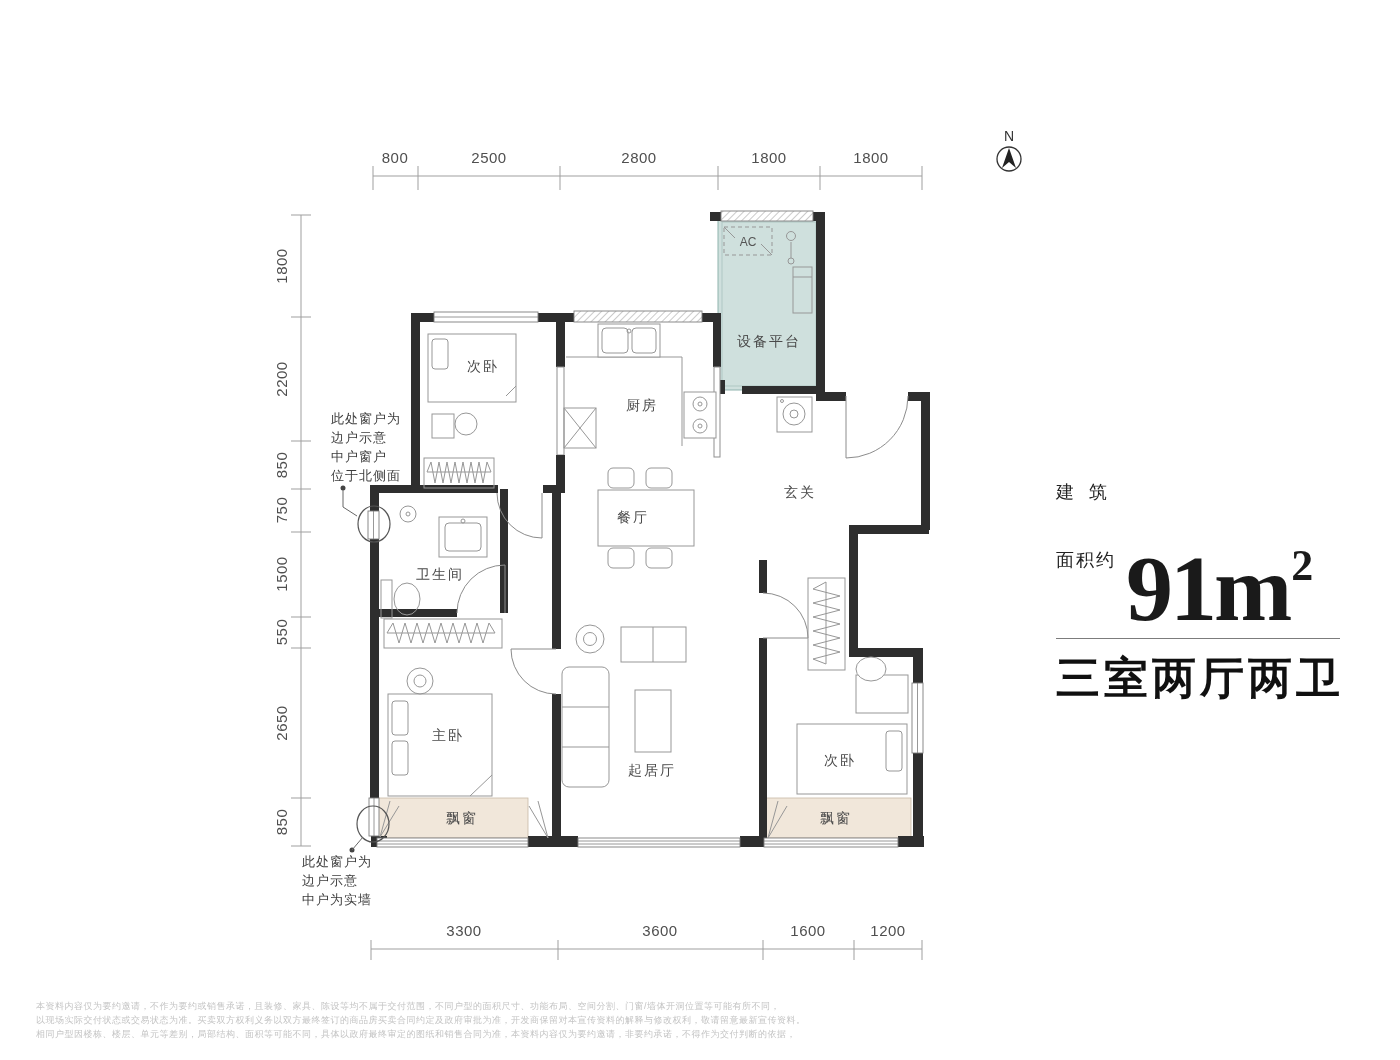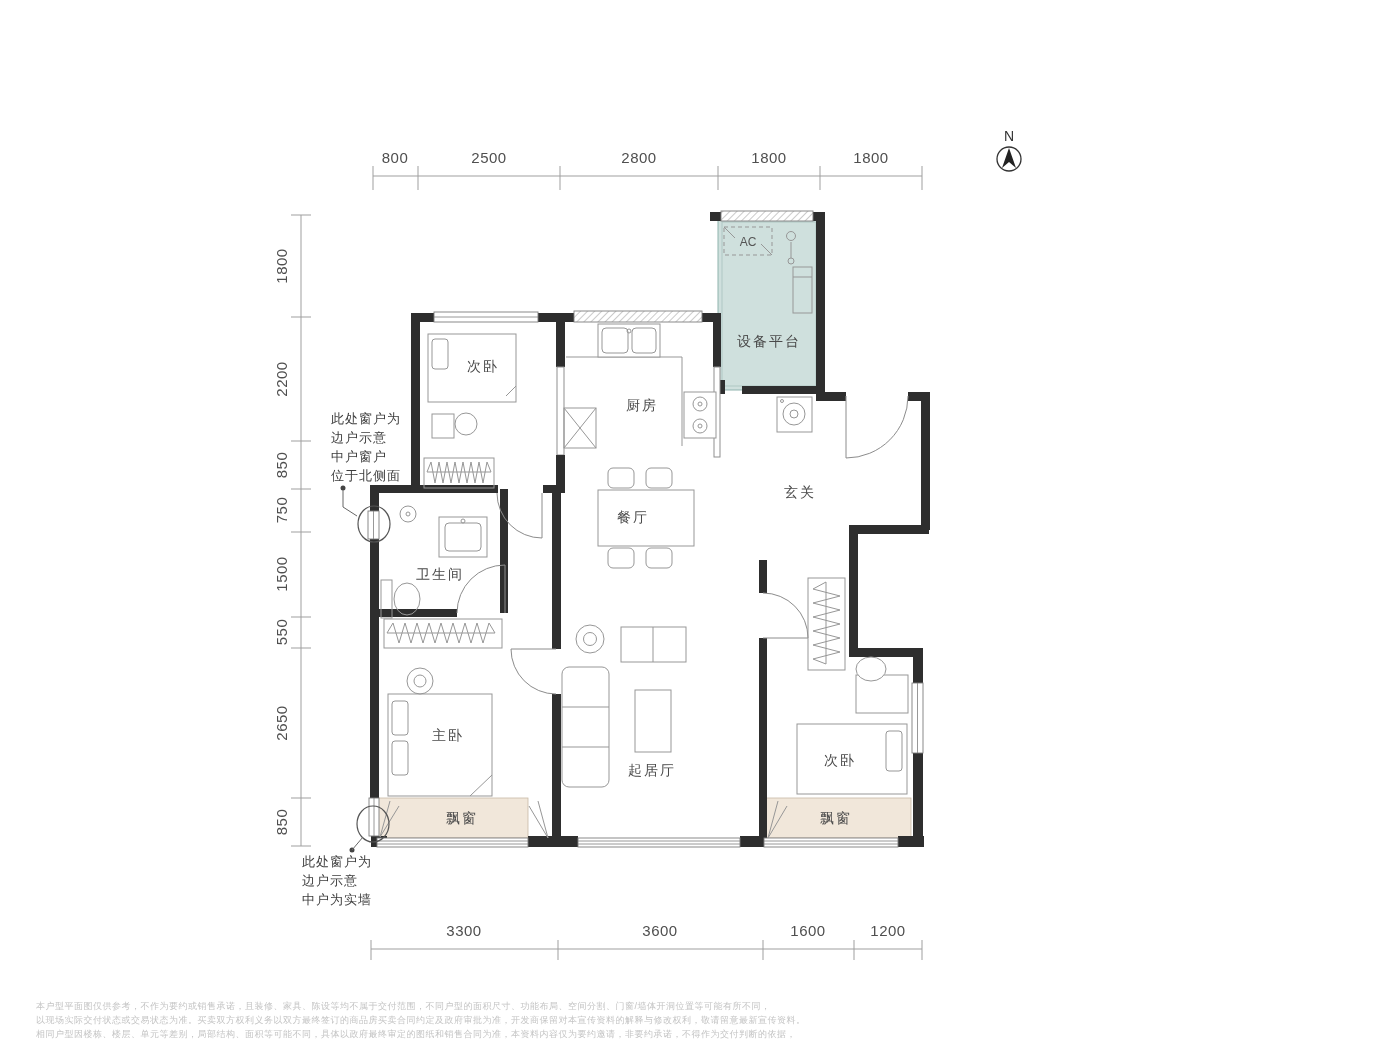--- a/index.html
+++ b/index.html
@@ -366,20 +366,31 @@
     <text class="anno" x="302" y="904">中户为实墙</text>
   </g>
 
   <g>
     <text x="1009" y="141" text-anchor="middle" font-size="14" fill="#333">N</text>
     <circle cx="1009" cy="159" r="12" fill="none" stroke="#333" stroke-width="1.3"></circle>
     <polygon points="1009,148 1002,168 1009,162 1016,168" fill="#222"></polygon>
   </g>
 </svg>
 
+<div class="area-panel">
+  <div class="area-row">
+    <div class="area-prefix">
+      <div>建  筑</div>
+      <div>面积约</div>
+    </div>
+    <div class="area-value"><span>91m</span><span class="area-sup">2</span></div>
+  </div>
+  <hr class="area-divider">
+  <div class="area-type">三室两厅两卫</div>
+</div>
 
 <div class="disclaimer">
-  <div>本户型平面图仅供参考，不作为要约或销售承诺，且装修、家具、陈设等均不属于交付范围，不同户型的面积尺寸、功能布局、空间分割、门窗/墙体开洞位置等可能有所不同，</div>
+  <div>本资料内容仅为要约邀请，不作为要约或销售承诺，且装修、家具、陈设等均不属于交付范围，不同户型的面积尺寸、功能布局、空间分割、门窗/墙体开洞位置等可能有所不同，</div>
   <div>以现场实际交付状态或交易状态为准。买卖双方权利义务以双方最终签订的商品房买卖合同约定及政府审批为准，开发商保留对本宣传资料的解释与修改权利，敬请留意最新宣传资料。</div>
   <div>相同户型因楼栋、楼层、单元等差别，局部结构、面积等可能不同，具体以政府最终审定的图纸和销售合同为准，本资料内容仅为要约邀请，非要约承诺，不得作为交付判断的依据，</div>
 </div>
 
 </div>
 
 </body></html>

